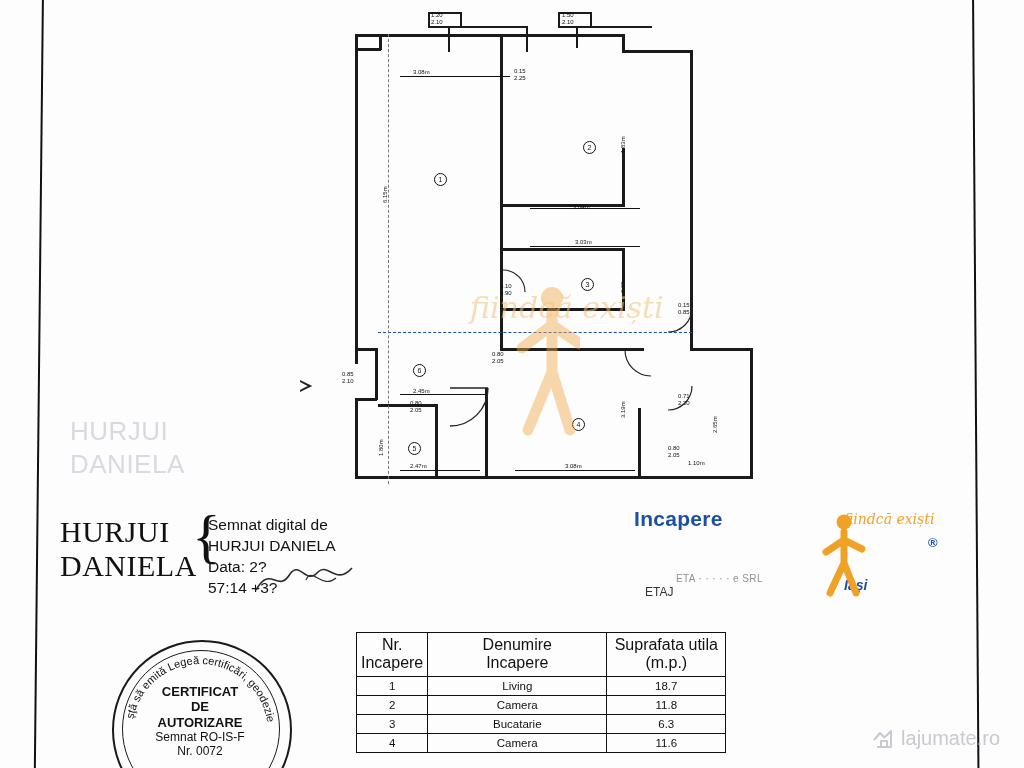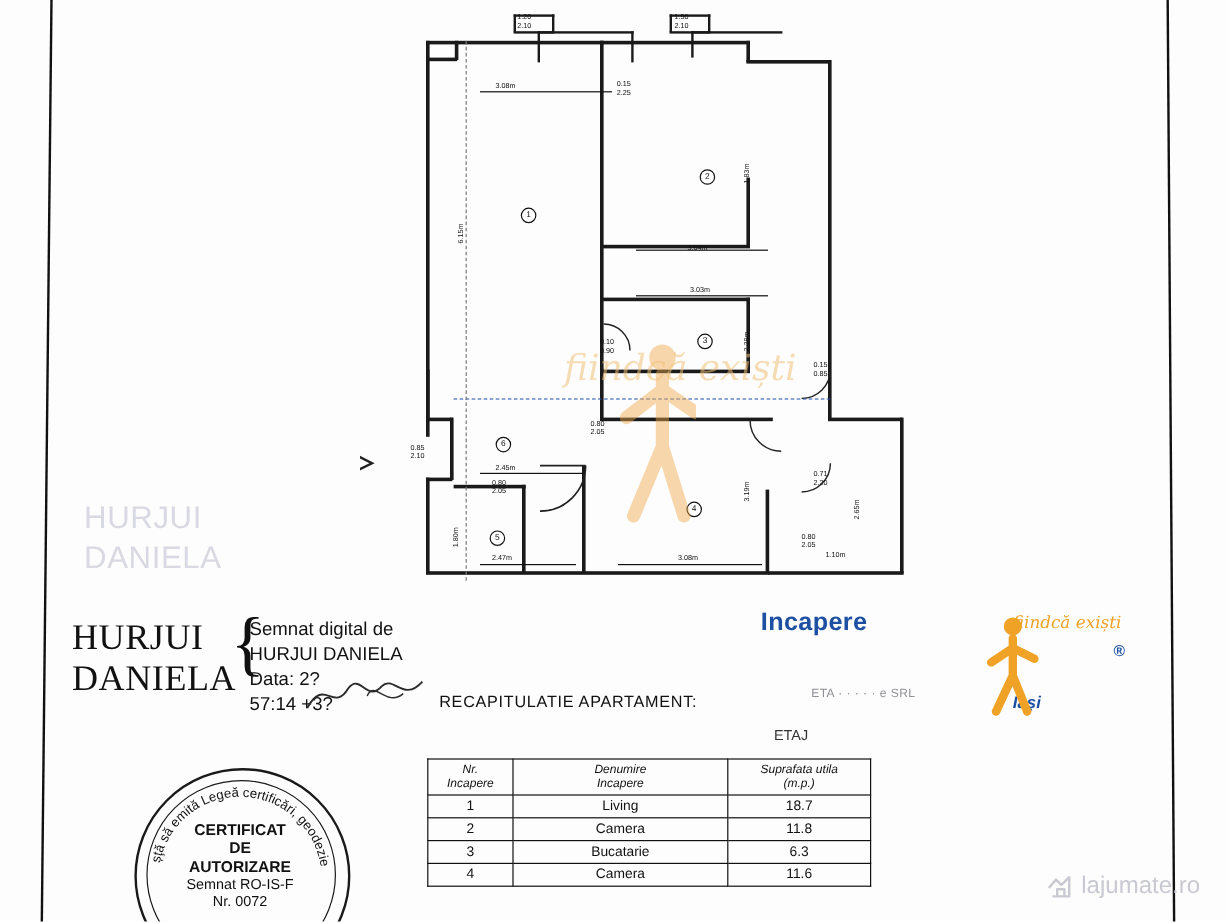--- a/index.html
+++ b/index.html
@@ -131,21 +131,21 @@
     position:absolute;left:366px;top:577px;font-size:13.5px;color:#111;
     letter-spacing:.6px;font-family:"Liberation Sans",sans-serif;
   }
   table.recap{
     position:absolute;left:356px;top:632px;border-collapse:collapse;
     font-size:11.5px;color:#111;font-family:"Liberation Sans",sans-serif;
   }
   table.recap td,table.recap th{
     border:1px solid #111;text-align:center;padding:3px 4px;font-weight:normal;
   }
-  table.recap th{font-size:10px;line-height:1.15;font-style:italic;}
+  table.recap th{font-size:16px;line-height:1.15;}
   .c-nr{width:62px;}
   .c-den{width:170px;}
   .c-sup{width:110px;}
 </style>
 </head>
 <body>
 
 <div class="page">
 
   <div class="scan-edge-left"></div>
@@ -315,22 +315,21 @@
     <div class="logo-tag">fiindcă exiști</div>
     <div class="logo-reg">®</div>
     <div class="logo-iasi">Iași</div>
     <div class="logo-srl">ETA · · · · · e SRL</div>
     <svg class="logo-fig" viewBox="0 0 52 92">
       <circle cx="30" cy="11" r="7.5" fill="#f0a227"></circle>
       <path d="M30 21 L30 52 M30 29 L12 41 M30 29 L48 38 M30 52 L16 82 M30 52 L42 82" stroke="#f0a227" stroke-width="7" fill="none" stroke-linecap="round"></path>
     </svg>
   </div>
 
-  <div class="recap-title">RECAPITULATIE  APARTAMENT:</div>
-  <div style="position:absolute;left:645px;top:606px;font-size:12px;color:#333;">ETAJ</div>
+  <div style="position:absolute;left:645px;top:585px;font-size:12px;color:#333;">ETAJ</div>
 
   <table class="recap">
     <thead>
       <tr>
         <th class="c-nr">
           <div>Nr.</div>
           <div>Incapere</div>
         </th>
         <th class="c-den">
           <div>Denumire</div>

